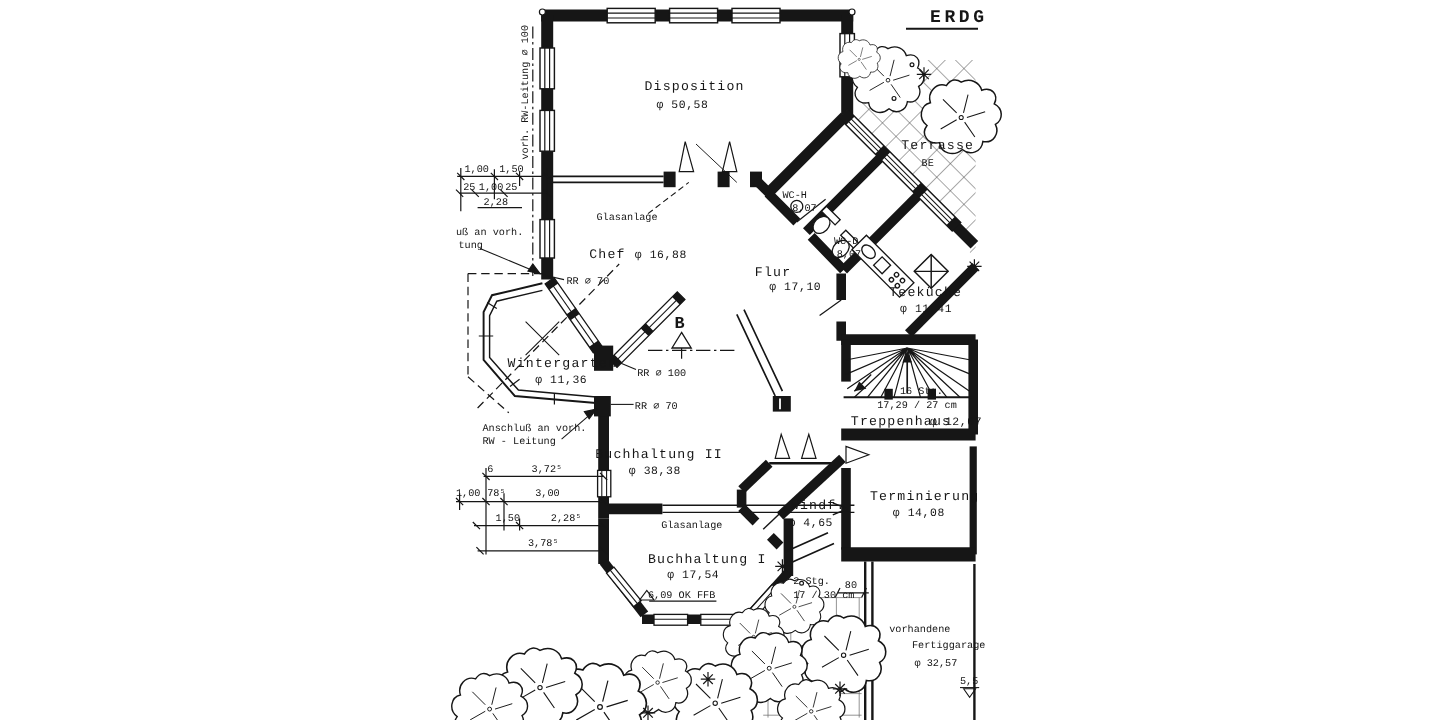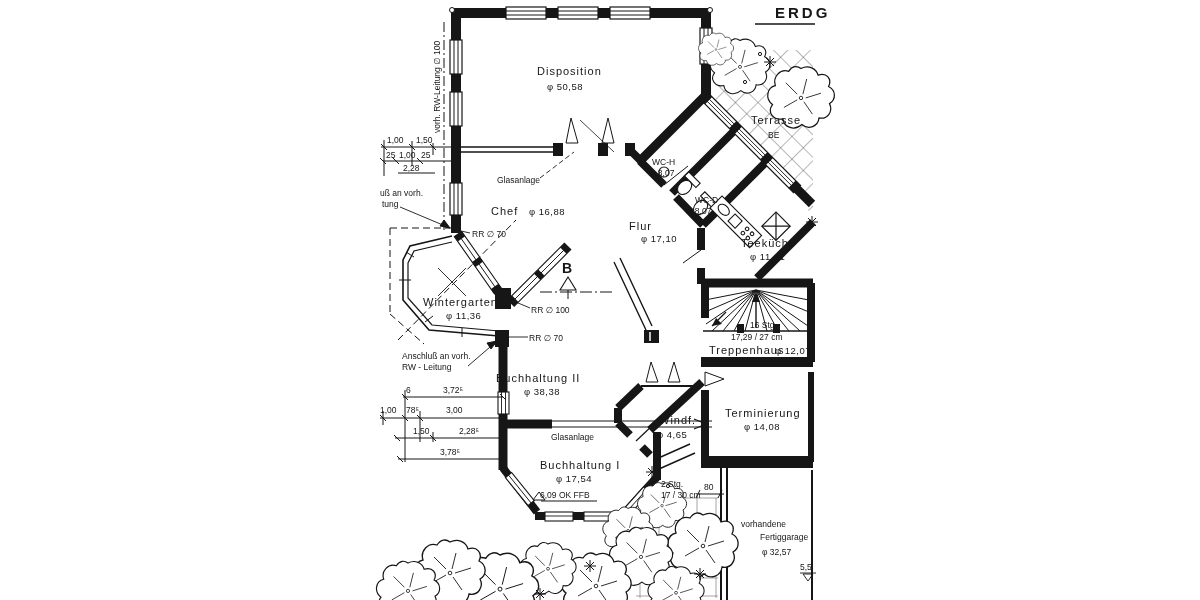--- a/index.html
+++ b/index.html
@@ -1,17 +1,17 @@
 <!DOCTYPE html>
 <html><head>
 <meta charset="utf-8">
 <style>
   html,body{margin:0;padding:0;background:#ffffff;}
   .page{position:relative;width:1200px;height:600px;background:#ffffff;overflow:hidden;
-        font-family:Liberation Sans, sans-serif;}
+        font-family:Liberation Mono, monospace;}
   svg{position:absolute;left:0;top:0;}
   text{fill:#161616;}
   .rm{font-size:11px;letter-spacing:1px;}
   .ar{font-size:9.5px;letter-spacing:0.5px;}
   .sm{font-size:8.5px;}
   .dim{font-size:8.5px;}
   .title{font-size:15px;letter-spacing:3px;font-weight:bold;}
   .secB{font-size:14px;font-weight:bold;}
 </style>
 </head>

